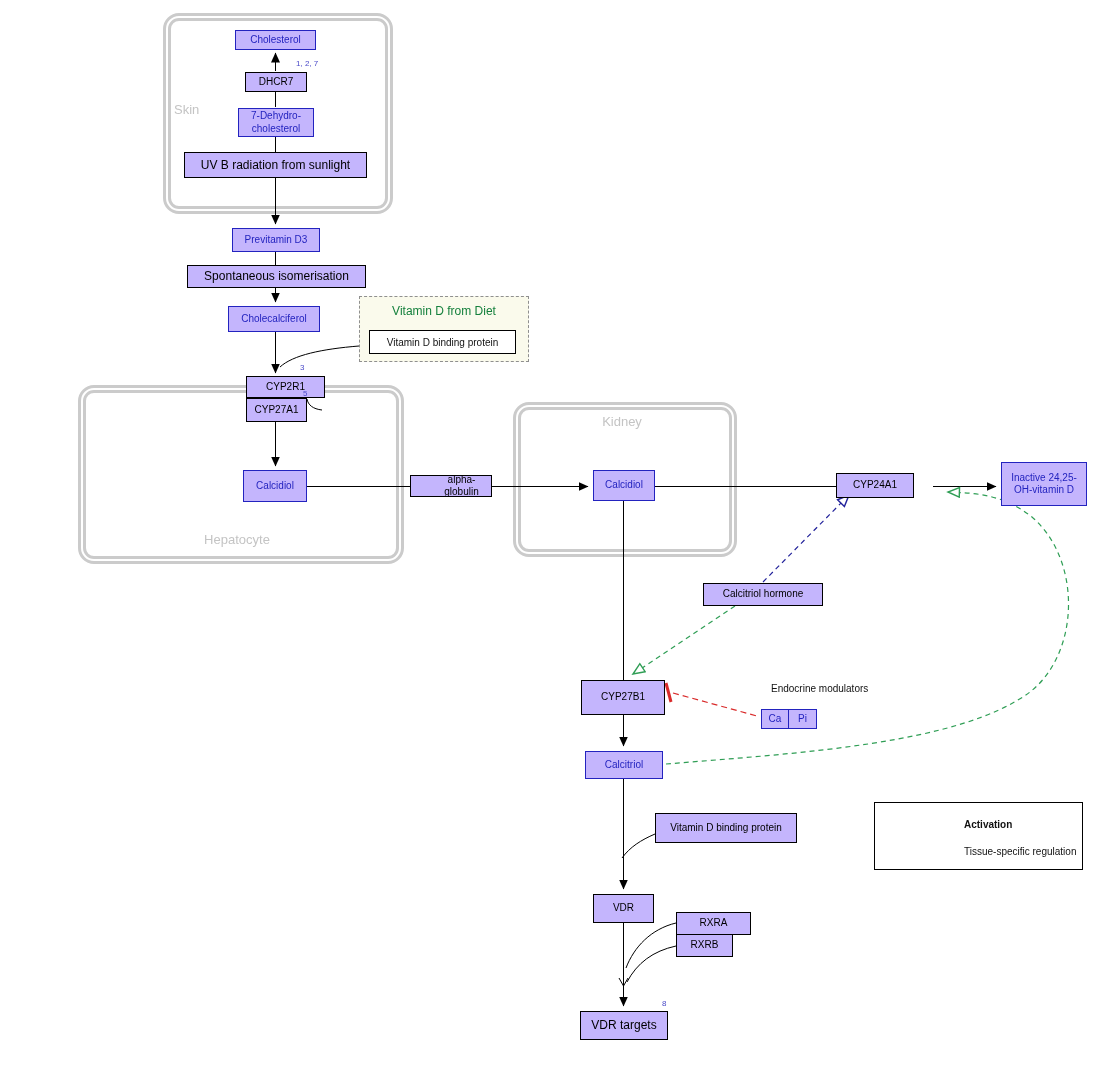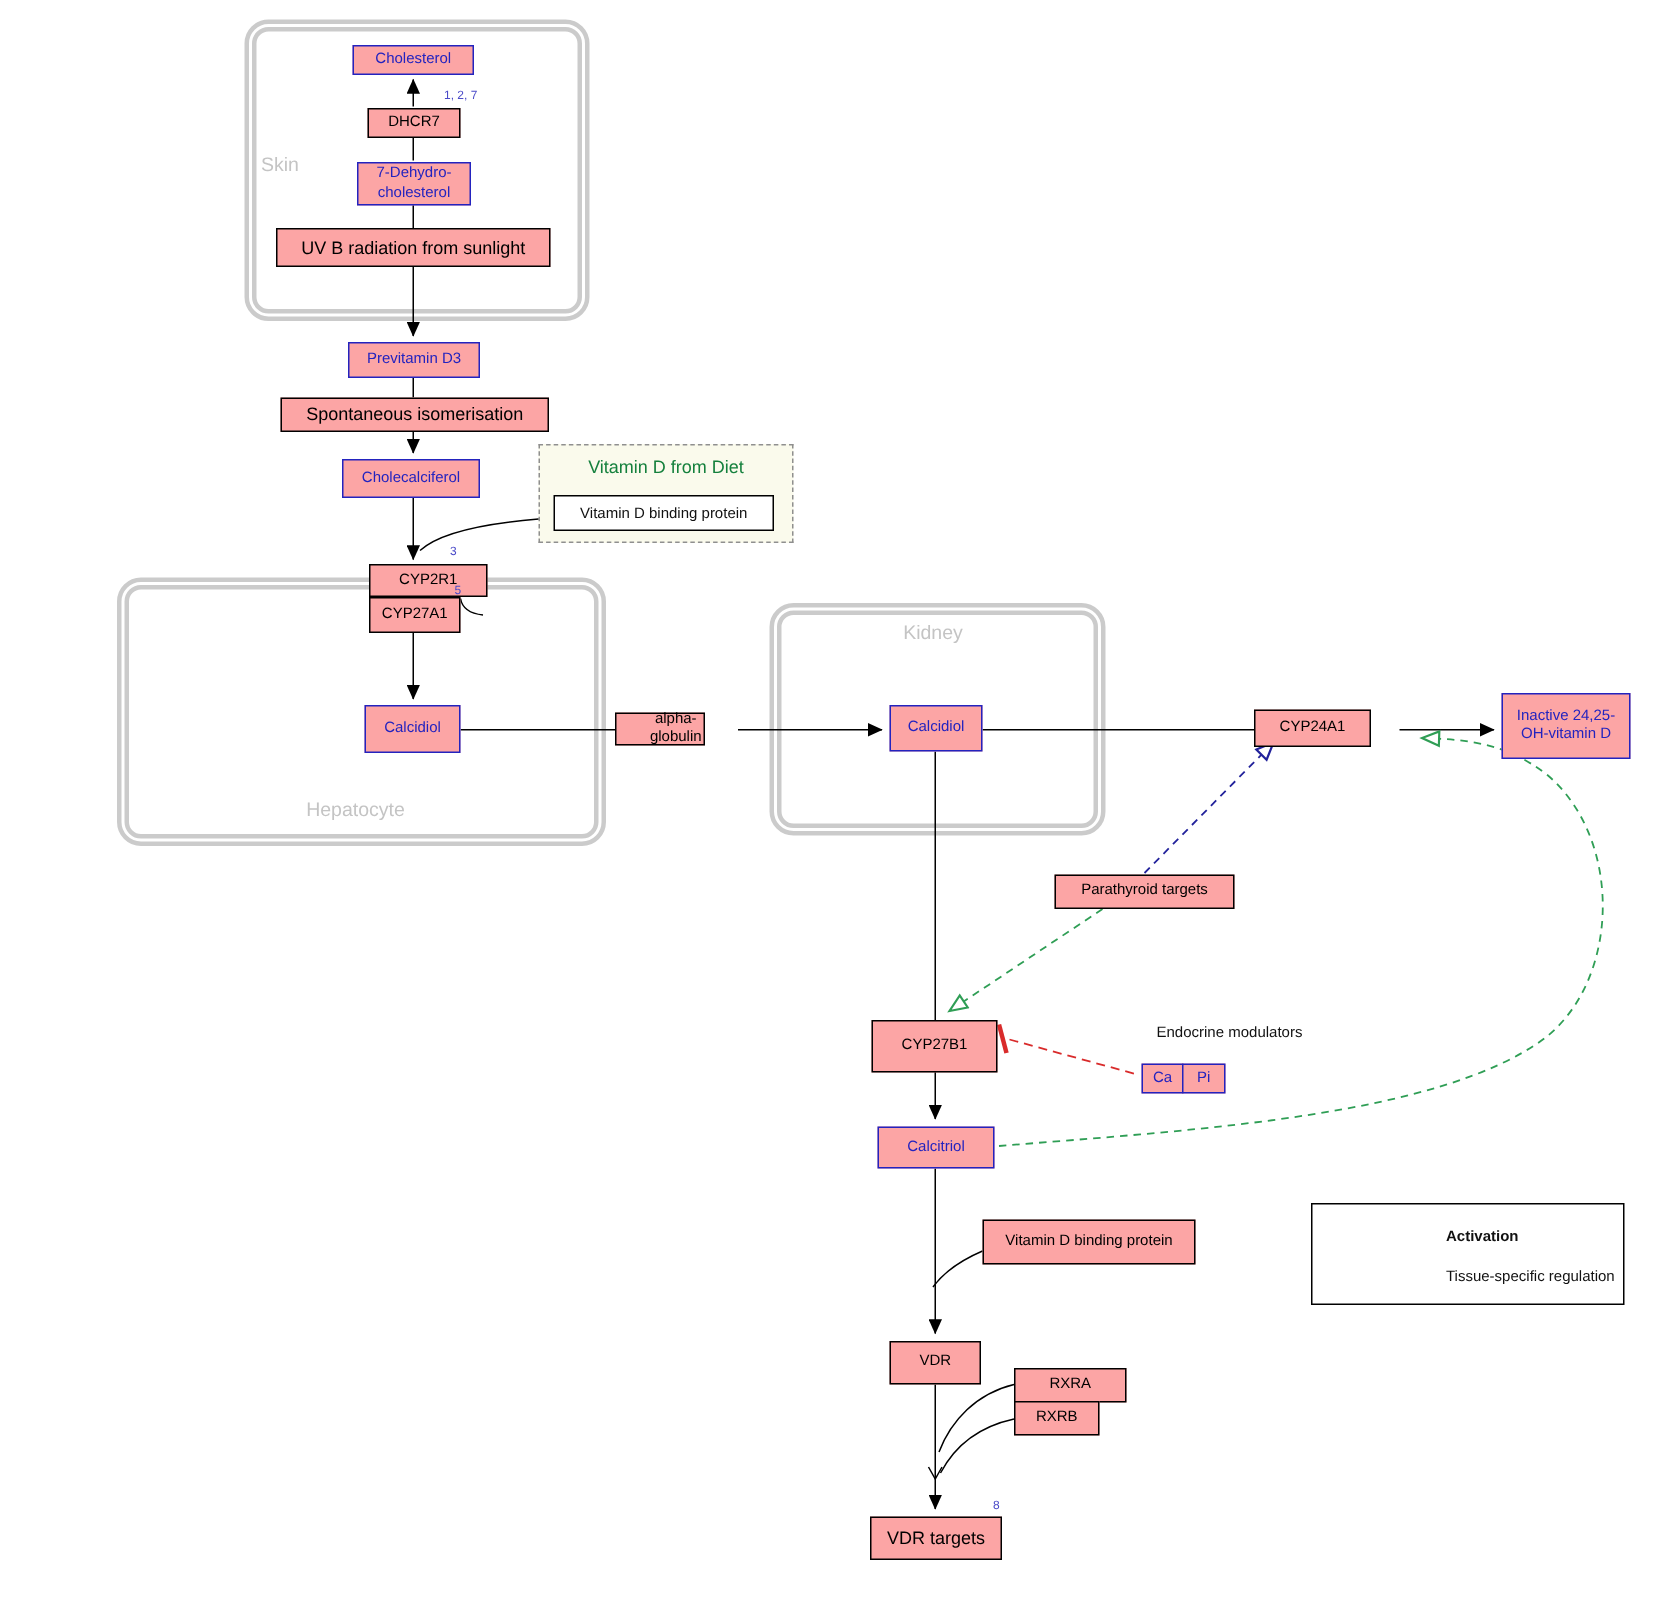--- a/index.html
+++ b/index.html
@@ -15,21 +15,21 @@
   .group-diet{position:absolute;left:359px;top:296px;width:170px;height:66px;
               border:1px dashed #8f8f8f;background:#fafaec;z-index:0;box-sizing:border-box;}
   .group-diet .gtitle{position:absolute;left:0;right:0;top:7px;text-align:center;
               font-size:12px;color:#15803d;}
   .group-diet .member{position:absolute;left:9px;top:33px;width:147px;height:24px;
               background:#fff;border:1px solid #000;display:flex;align-items:center;
               justify-content:center;font-size:10px;color:#111;box-sizing:border-box;}
 
   svg.edges{position:absolute;left:0;top:0;z-index:1;}
 
-  .node{position:absolute;box-sizing:border-box;background:#fca5a5;display:flex;
+  .node{position:absolute;box-sizing:border-box;background:#c4b5fd;display:flex;
         align-items:center;justify-content:center;text-align:center;
         font-size:10px;line-height:1.25;z-index:2;padding:1px 2px;}
   .n-black{border:1px solid #000;color:#000;}
   .n-blue{border:1px solid #2323bf;color:#2323bf;}
   .big{font-size:12px;}
 
   .freelabel{position:absolute;font-size:10px;color:#111;z-index:2;}
   .ref{position:absolute;font-size:8px;color:#4a4ac8;z-index:3;}
 
   .legend{position:absolute;left:874px;top:802px;width:209px;height:68px;
@@ -103,25 +103,25 @@
   <div class="node n-blue" style="left:235px;top:30px;width:81px;height:20px;">Cholesterol</div>
   <div class="node n-black" style="left:245px;top:72px;width:62px;height:20px;">DHCR7</div>
   <div class="node n-blue" style="left:238px;top:108px;width:76px;height:29px;">7-Dehydro-cholesterol</div>
   <div class="node n-black big" style="left:184px;top:152px;width:183px;height:26px;">UV B radiation from sunlight</div>
   <div class="node n-blue" style="left:232px;top:228px;width:88px;height:24px;">Previtamin D3</div>
   <div class="node n-black big" style="left:187px;top:265px;width:179px;height:23px;">Spontaneous isomerisation</div>
   <div class="node n-blue" style="left:228px;top:306px;width:92px;height:26px;">Cholecalciferol</div>
   <div class="node n-black" style="left:246px;top:376px;width:79px;height:22px;">CYP2R1</div>
   <div class="node n-black" style="left:246px;top:398px;width:61px;height:24px;">CYP27A1</div>
   <div class="node n-blue" style="left:243px;top:470px;width:64px;height:32px;">Calcidiol</div>
-  <div class="node n-black" style="left:410px;top:475px;width:60px;height:22px;padding-left:23px;">alpha-globulin</div>
+  <div class="node n-black" style="left:410px;top:475px;width:82px;height:22px;padding-left:23px;">alpha-globulin</div>
   <div class="node n-blue" style="left:593px;top:470px;width:62px;height:31px;">Calcidiol</div>
   <div class="node n-black" style="left:836px;top:473px;width:78px;height:25px;">CYP24A1</div>
   <div class="node n-blue" style="left:1001px;top:462px;width:86px;height:44px;">Inactive 24,25-OH-vitamin D</div>
-  <div class="node n-black" style="left:703px;top:583px;width:120px;height:23px;">Parathyroid targets</div>
+  <div class="node n-black" style="left:703px;top:583px;width:120px;height:23px;">Calcitriol hormone</div>
   <div class="node n-black" style="left:581px;top:680px;width:84px;height:35px;">CYP27B1</div>
   <div class="freelabel" style="left:771px;top:683px;">Endocrine modulators</div>
   <div class="node n-blue" style="left:761px;top:709px;width:28px;height:20px;">Ca</div>
   <div class="node n-blue" style="left:788px;top:709px;width:29px;height:20px;">Pi</div>
   <div class="node n-blue" style="left:585px;top:751px;width:78px;height:28px;">Calcitriol</div>
   <div class="node n-black" style="left:655px;top:813px;width:142px;height:30px;">Vitamin D binding protein</div>
   <div class="node n-black" style="left:593px;top:894px;width:61px;height:29px;">VDR</div>
   <div class="node n-black" style="left:676px;top:912px;width:75px;height:23px;">RXRA</div>
   <div class="node n-black" style="left:676px;top:934px;width:57px;height:23px;">RXRB</div>
   <div class="node n-black big" style="left:580px;top:1011px;width:88px;height:29px;">VDR targets</div>

